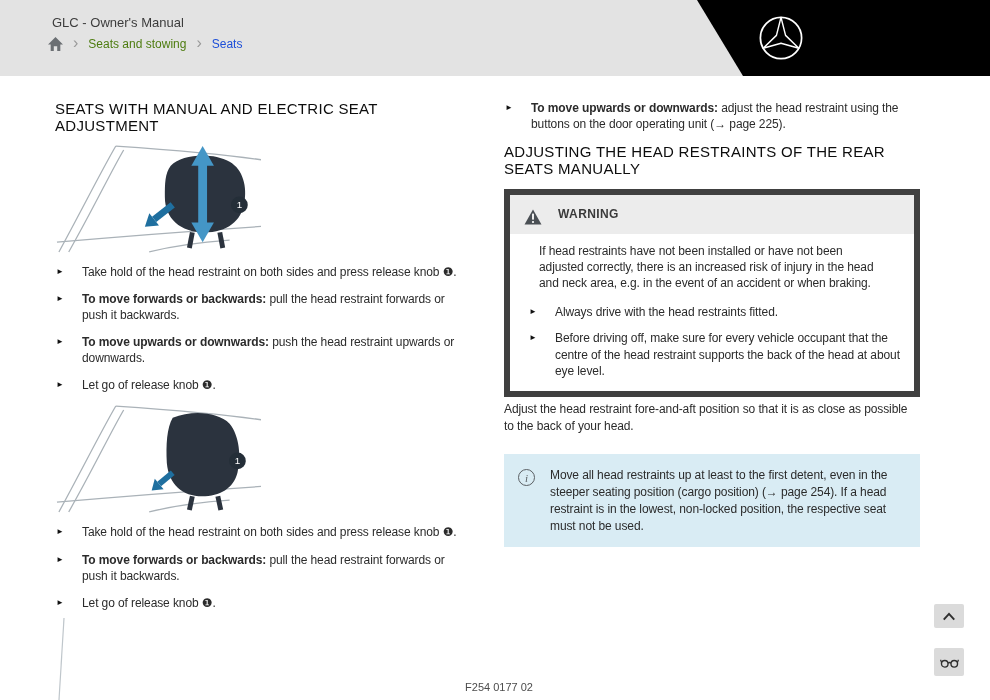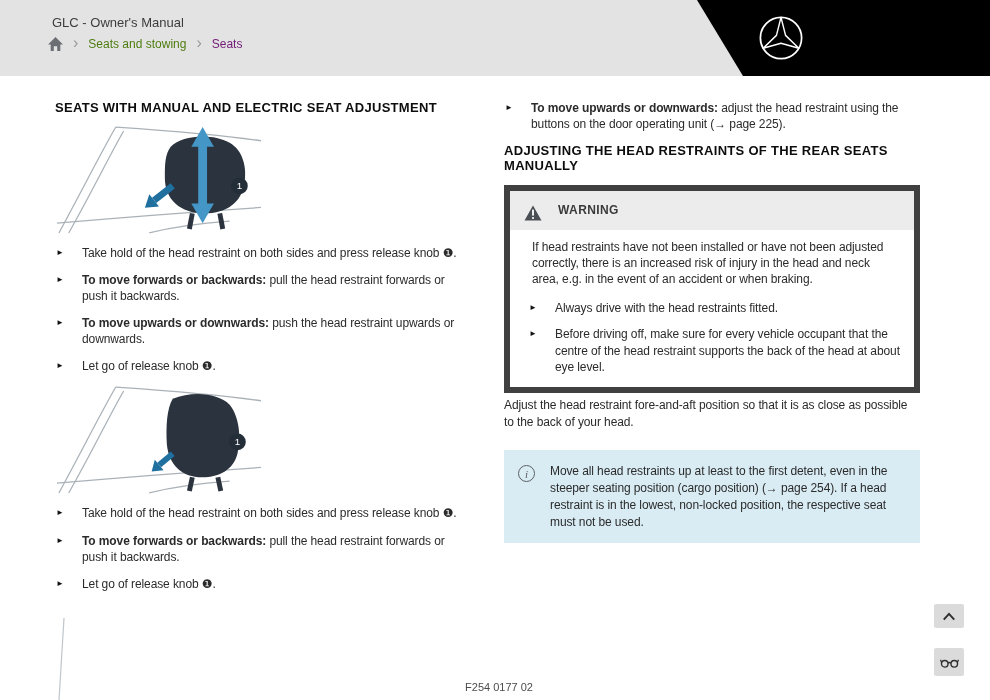--- a/index.html
+++ b/index.html
@@ -11,48 +11,48 @@
     font-family: "Liberation Sans", "DejaVu Sans", sans-serif;
   }
 
   
   .topbar { position: absolute; top: 0; left: 0; width: 831px; height: 76px; background: #e3e3e3; }
   .topbar-title { position: absolute; left: 52px; top: 15px; font-size: 13px; color: #3c3c3c; }
   .breadcrumb { position: absolute; left: 48px; top: 37px; display: flex; align-items: center; gap: 10px; }
   .home-btn { width: 15px; height: 14px; display: inline-flex; align-items: center; cursor: pointer; }
   .crumb-sep { color: #9a9a9a; font-size: 16px; line-height: 1; margin-top: -3px; }
   .crumb { font-size: 12px; color: #4d7c0f; text-decoration: none; cursor: pointer; }
-  .crumb.current { color: #701a75; }
+  .crumb.current { color: #1d4ed8; }
   .wedge { position: absolute; top: 0; left: 695px; width: 295px; height: 76px; background: #000;
            clip-path: polygon(2px 0, 100% 0, 100% 100%, 48px 100%); }
   .mb-star { position: absolute; right: 27px; top: 15px; width: 46px; height: 46px; }
 
   
   .col { position: absolute; top: 100px; }
   .col.left  { left: 55px;  width: 418px; }
   .col.right { left: 504px; width: 416px; }
 
-  h2.section-heading { margin: 0 0 10px; font-size: 13px; font-weight: 700; color: #0d0d0d; letter-spacing: .3px; }
+  h2.section-heading { margin: 0 0 10px; font-size: 15px; font-weight: 400; color: #0d0d0d; letter-spacing: .3px; }
   .col.right h2.section-heading { margin: 5px 0 12px; }
 
   .figure { width: 206px; height: 110px; display: block; margin: 2px 0 10px 0; }
 
   .bullet { display: flex; margin: 0 0 11px; }
   .bullet .marker { flex: 0 0 27px; font-size: 8px; color: #111; line-height: 16px; padding-left: 1px; }
   .bullet p { margin: 0; font-size: 12px; line-height: 1.34; letter-spacing: -0.1px; }
   .bullet b { font-weight: 700; }
 
   
   .warning-box { border: 6px solid #404040; margin: 0 0 0; background: #fff; }
   .warning-head { background: #ececec; padding: 12px 14px 9px; display: flex; }
   .warn-icon { flex: 0 0 18px; width: 18px; height: 16px; margin-right: 16px; margin-top: 2px; }
   .warning-title { font-size: 12px; font-weight: 700; letter-spacing: .4px; color: #3a3a3a; margin-bottom: 4px; }
   .warning-risk { font-size: 12px; color: #8d8d8d; line-height: 1.32; letter-spacing: -0.1px; }
   .warning-body { padding: 9px 14px 12px; }
-  .warning-body > p { margin: 0 8px 13px; font-size: 12px; line-height: 1.34; letter-spacing: -0.1px; }
+  .warning-body > p { margin: 0 15px 13px; font-size: 12px; line-height: 1.34; letter-spacing: -0.1px; }
   .warning-body .bullet { margin: 0 0 10px 4px; }
   .warning-body .bullet:last-child { margin-bottom: 0; }
 
   .para { margin: 4px 0 0; font-size: 12px; line-height: 1.4; letter-spacing: -0.1px; }
 
   
   .info-box { margin-top: 20px; background: #d9ecf4; padding: 13px 14px; display: flex; }
   .info-icon { flex: 0 0 17px; width: 17px; height: 17px; border: 1.5px solid #5a5f63; border-radius: 50%;
                color: #5a5f63; font-size: 11px; font-style: italic;
                font-family: "Liberation Serif", serif;

